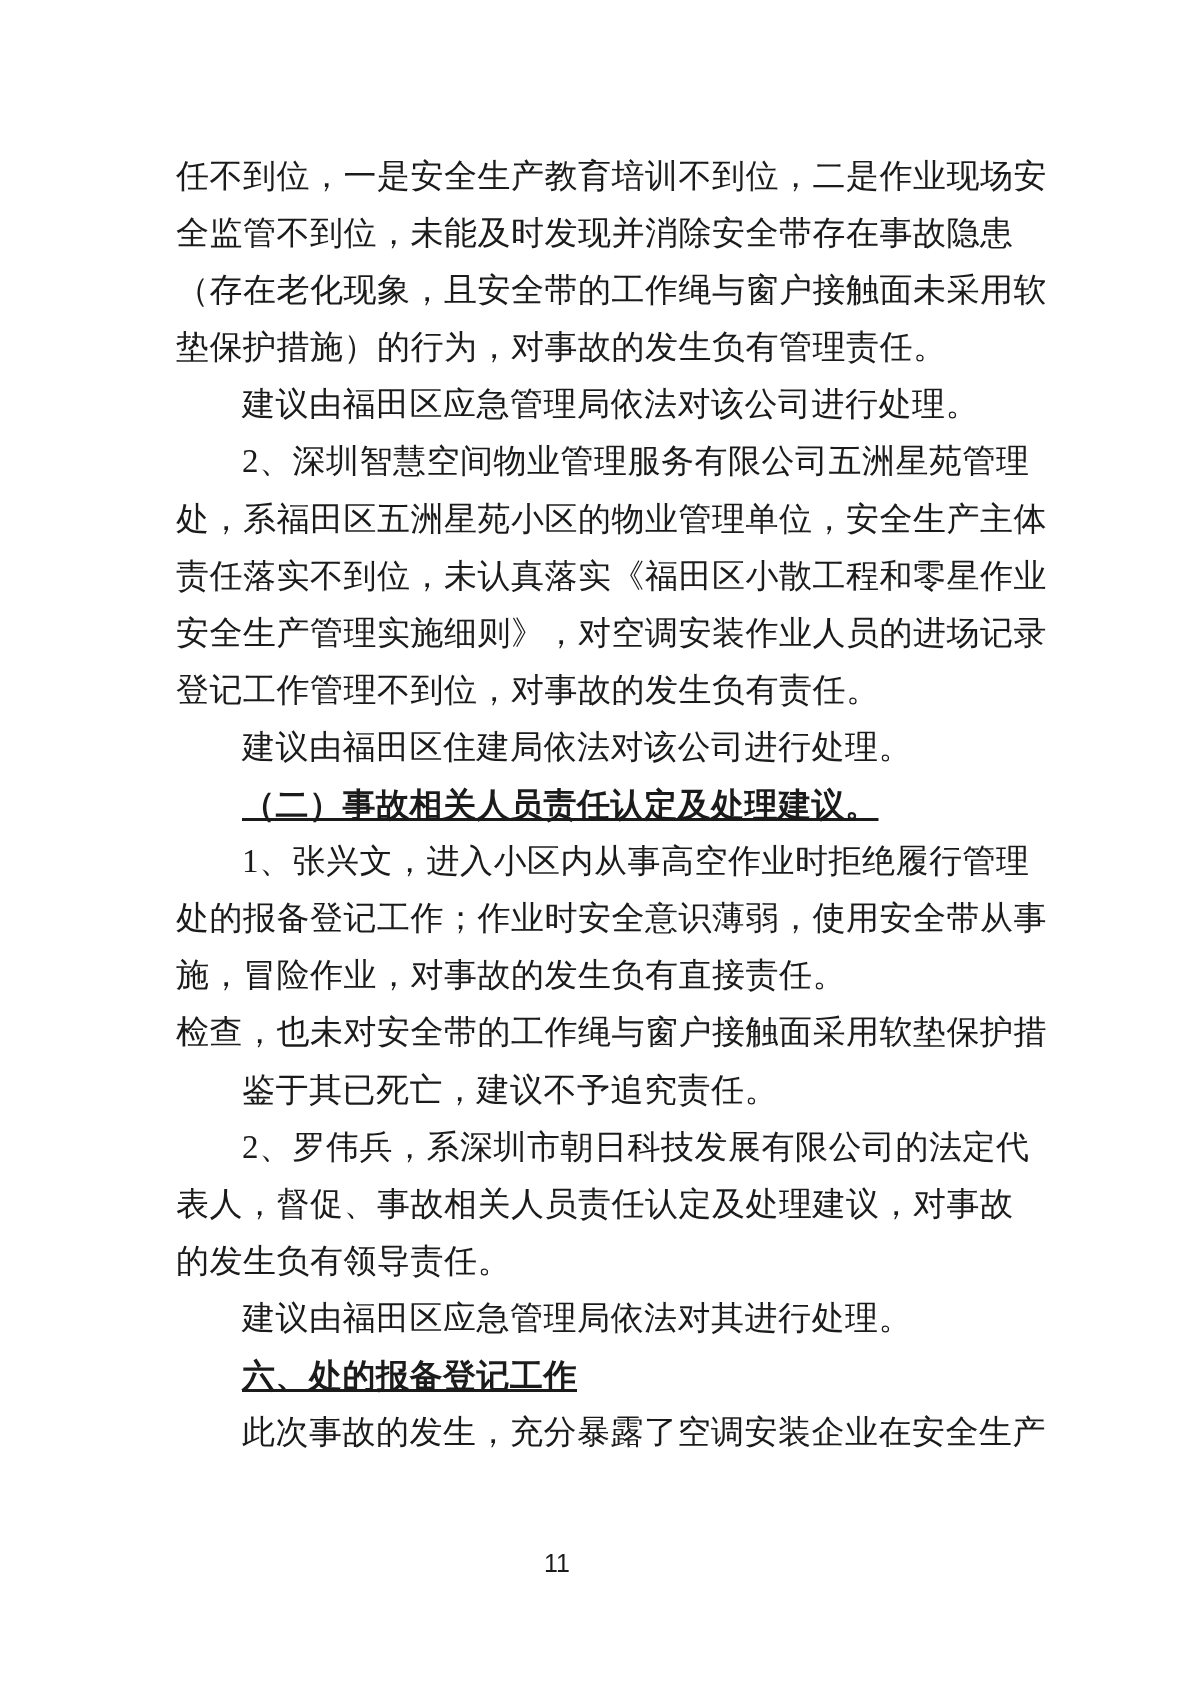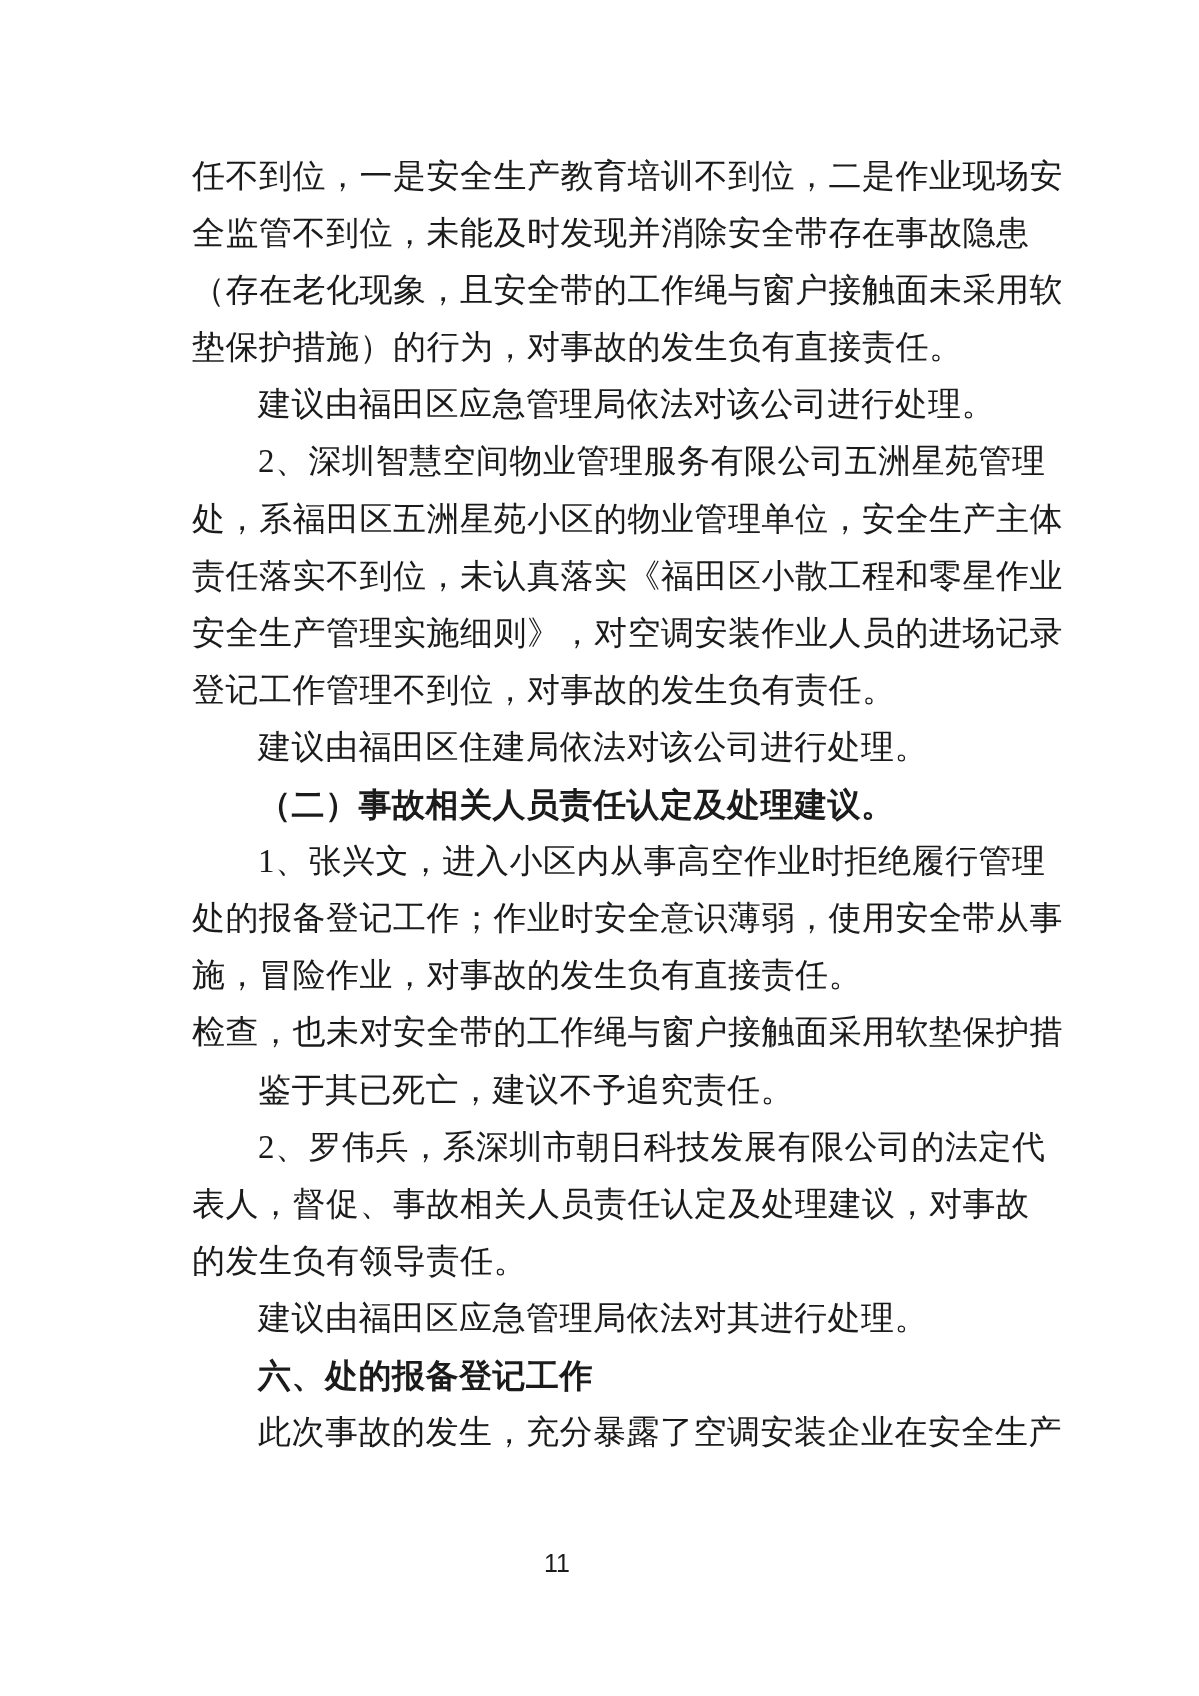--- a/index.html
+++ b/index.html
@@ -26,28 +26,28 @@
     width: 870px;
   }
   .line {
     height: 57.1px;
     line-height: 57.1px;
     font-size: 33px;
     color: #1b1b1b;
     white-space: nowrap;
     letter-spacing: 0.5px;
     font-family: "Liberation Serif", serif;
-    margin-left: 16px;
   }
   .line.indent {
     text-indent: 66px;
   }
   .line.bold {
     font-weight: 700;
     font-family: "Liberation Sans", sans-serif;
+    text-decoration: underline;
   }
   .page-number {
     position: absolute;
     top: 1547px;
     left: 0;
     width: 1114px;
     text-align: center;
     font-size: 25px;
     line-height: 32px;
     color: #1b1b1b;
@@ -55,21 +55,21 @@
   }
 </style>
 </head>
 <body>
 
 <div class="page">
   <div class="text-block" id="text-block">
       <div class="line">任不到位，一是安全生产教育培训不到位，二是作业现场安</div>
       <div class="line">全监管不到位，未能及时发现并消除安全带存在事故隐患</div>
       <div class="line">（存在老化现象，且安全带的工作绳与窗户接触面未采用软</div>
-      <div class="line">垫保护措施）的行为，对事故的发生负有直接责任。</div>
+      <div class="line">垫保护措施）的行为，对事故的发生负有管理责任。</div>
       <div class="line indent">建议由福田区应急管理局依法对该公司进行处理。</div>
       <div class="line indent">2、深圳智慧空间物业管理服务有限公司五洲星苑管理</div>
       <div class="line">处，系福田区五洲星苑小区的物业管理单位，安全生产主体</div>
       <div class="line">责任落实不到位，未认真落实《福田区小散工程和零星作业</div>
       <div class="line">安全生产管理实施细则》，对空调安装作业人员的进场记录</div>
       <div class="line">登记工作管理不到位，对事故的发生负有责任。</div>
       <div class="line indent">建议由福田区住建局依法对该公司进行处理。</div>
       <div class="line indent bold">（二）事故相关人员责任认定及处理建议。</div>
       <div class="line indent">1、张兴文，进入小区内从事高空作业时拒绝履行管理</div>
       <div class="line">处的报备登记工作；作业时安全意识薄弱，使用安全带从事</div>

